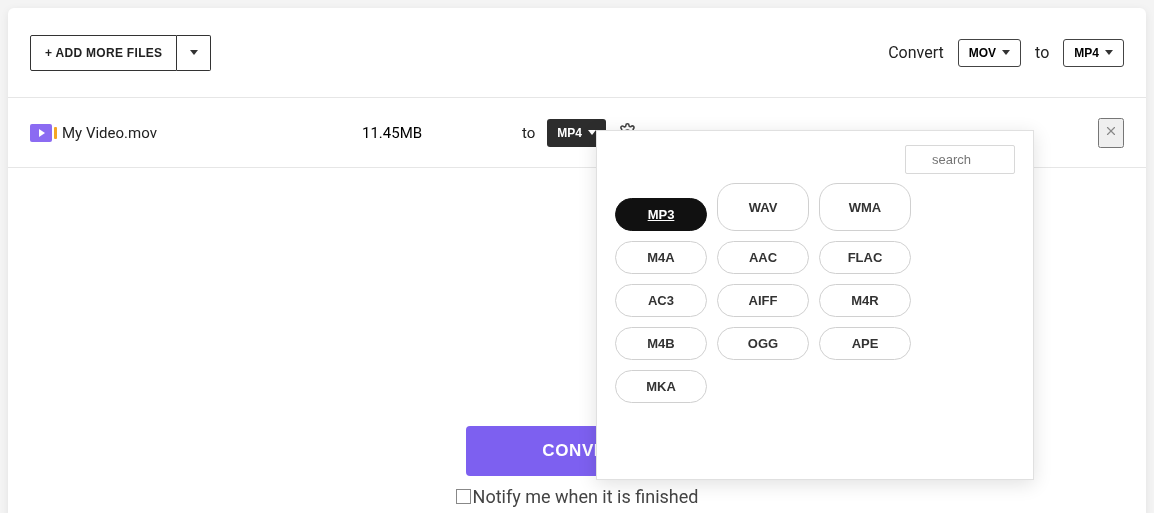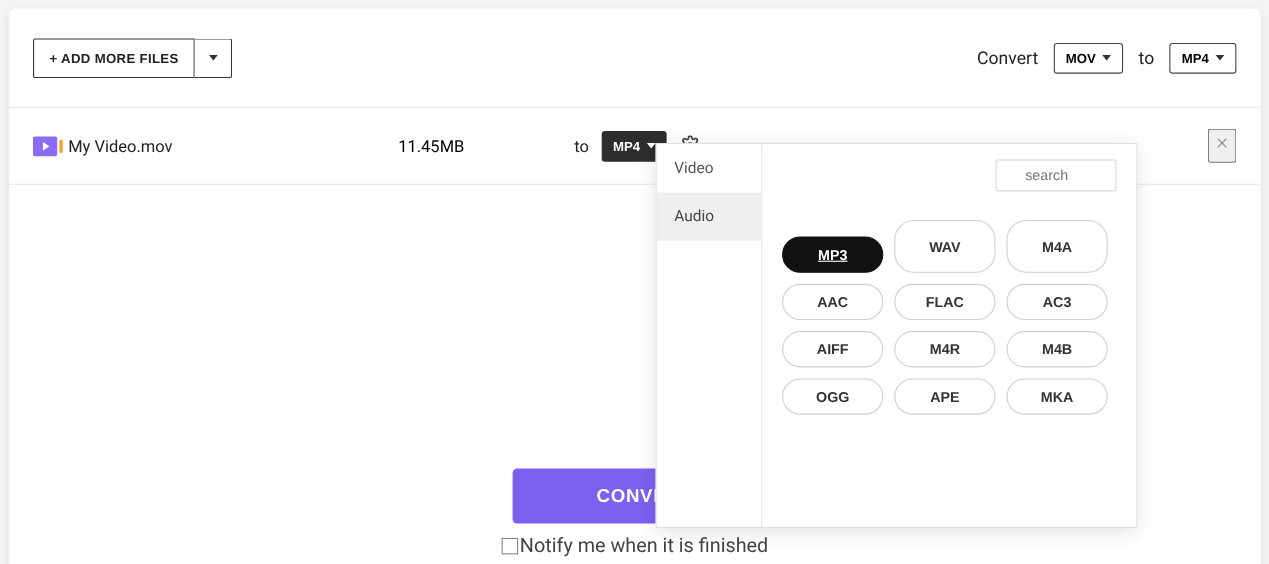--- a/index.html
+++ b/index.html
@@ -179,21 +179,21 @@
   background: #f0efef;
   color: #444;
 }
 .dd-body {
   flex: 1;
   padding: 14px 18px;
 }
 .dd-search-wrap {
   display: flex;
   justify-content: flex-end;
-  margin-bottom: 26px;
+  margin-bottom: 9px;
 }
 .dd-search {
   width: 110px;
   border: 1px solid #d8d8d8;
   padding: 6px 8px 6px 26px;
   font-size: 13px;
   color: #666;
   border-radius: 2px;
   background: #fff;
   position: relative;
@@ -314,37 +314,34 @@
     </span>
     <button class="row-close">
       <svg width="14" height="14" viewBox="0 0 24 24" fill="none" stroke="currentColor" stroke-width="2" stroke-linecap="round">
           <line x1="18" y1="6" x2="6" y2="18"></line>
           <line x1="6" y1="6" x2="18" y2="18"></line>
         </svg>
     </button>
   </div>
 
   <div class="dropdown">
-    <div class="dd-tabs" id="dd-tabs">
-        <div class="dd-tab">Video</div>
-        <div class="dd-tab active">Audio</div>
-      </div>
     <div class="dd-body">
       <div class="dd-search-wrap">
         <span class="search-box">
           <svg width="14" height="14" viewBox="0 0 24 24" fill="none" stroke="currentColor" stroke-width="2" stroke-linecap="round" stroke-linejoin="round">
               <circle cx="11" cy="11" r="7"></circle>
               <line x1="21" y1="21" x2="16.65" y2="16.65"></line>
             </svg>
           <input class="dd-search" placeholder="search" style="">
         </span>
       </div>
       <div class="format-grid" id="format-grid">
           <button class="fmt-btn active">MP3</button>
           <button class="fmt-btn">WAV</button>
+          <button class="fmt-btn">WMA</button>
           <button class="fmt-btn">M4A</button>
           <button class="fmt-btn">AAC</button>
           <button class="fmt-btn">FLAC</button>
           <button class="fmt-btn">AC3</button>
           <button class="fmt-btn">AIFF</button>
           <button class="fmt-btn">M4R</button>
           <button class="fmt-btn">M4B</button>
           <button class="fmt-btn">OGG</button>
           <button class="fmt-btn">APE</button>
           <button class="fmt-btn">MKA</button>

